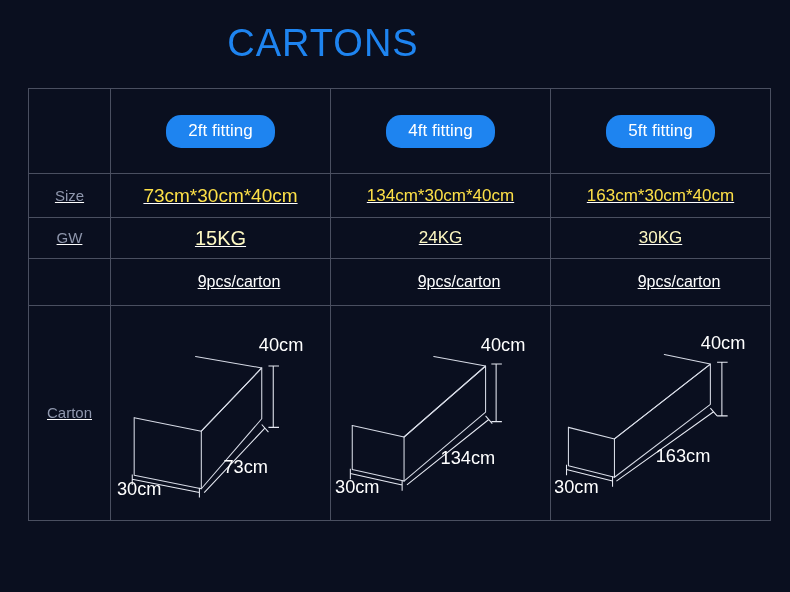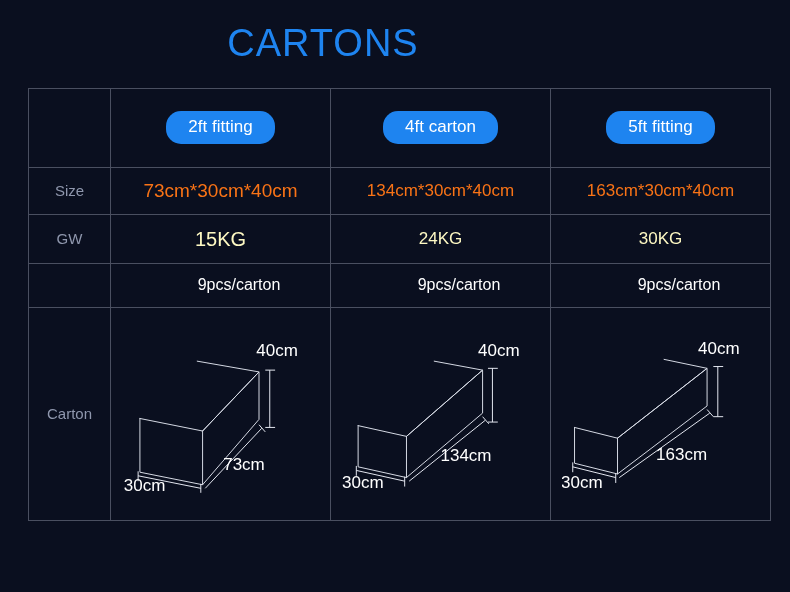--- a/index.html
+++ b/index.html
@@ -40,22 +40,23 @@
     width: 740px;
     height: 433px;
     border: 1px solid #4a4f60;
     border-collapse: collapse;
     table-layout: fixed;
   }
   .spec-table td {
     border: 1px solid #4a4f60;
     vertical-align: middle;
     text-align: center;
-    padding: 11px;
+    padding: 4px;
     position: relative;
+    text-decoration: underline;
   }
 
   col.c-label { width: 82px; }
   col.c-data  { width: 220px; }
 
   
   .row-label {
     color: #8f97ad;
     font-size: 15px;
     font-weight: 400;
@@ -73,21 +74,21 @@
     border-radius: 15px;
     white-space: nowrap;
   }
 
   
   .size-row td  { height: 38px; }
   .gw-row td    { height: 36px; }
   .pcs-row td   { height: 40px; }
   .gp-row td    { height: 66px; }
 
-  .val-size { font-size: 17px; color: #f97316; white-space: nowrap; }
+  .val-size { font-size: 17px; color: #fde047; white-space: nowrap; }
   .val-gw   { font-size: 17px; color: #fef9c3; white-space: nowrap; }
   .val-pcs  { font-size: 16px; color: #ffffff; white-space: nowrap; margin-left: 37px; }
   .val-gp   { font-size: 19px; color: #ffffff; white-space: nowrap; }
 
   
   .size-row td.big .val-size { font-size: 19px; }
   .gw-row   td.big .val-gw   { font-size: 20px; }
 
   
   .carton-row td { height: 178px; }
@@ -130,21 +131,21 @@
   <tbody>
 
     <tr class="head-row">
       <td>
         <span class="row-label"></span>
       </td>
       <td>
         <span class="pill">2ft fitting</span>
       </td>
       <td>
-        <span class="pill">4ft carton</span>
+        <span class="pill">4ft fitting</span>
       </td>
       <td>
         <span class="pill">5ft fitting</span>
       </td>
     </tr>
 
     <tr class="size-row">
       <td>
         <span class="row-label">Size</span>
       </td>

